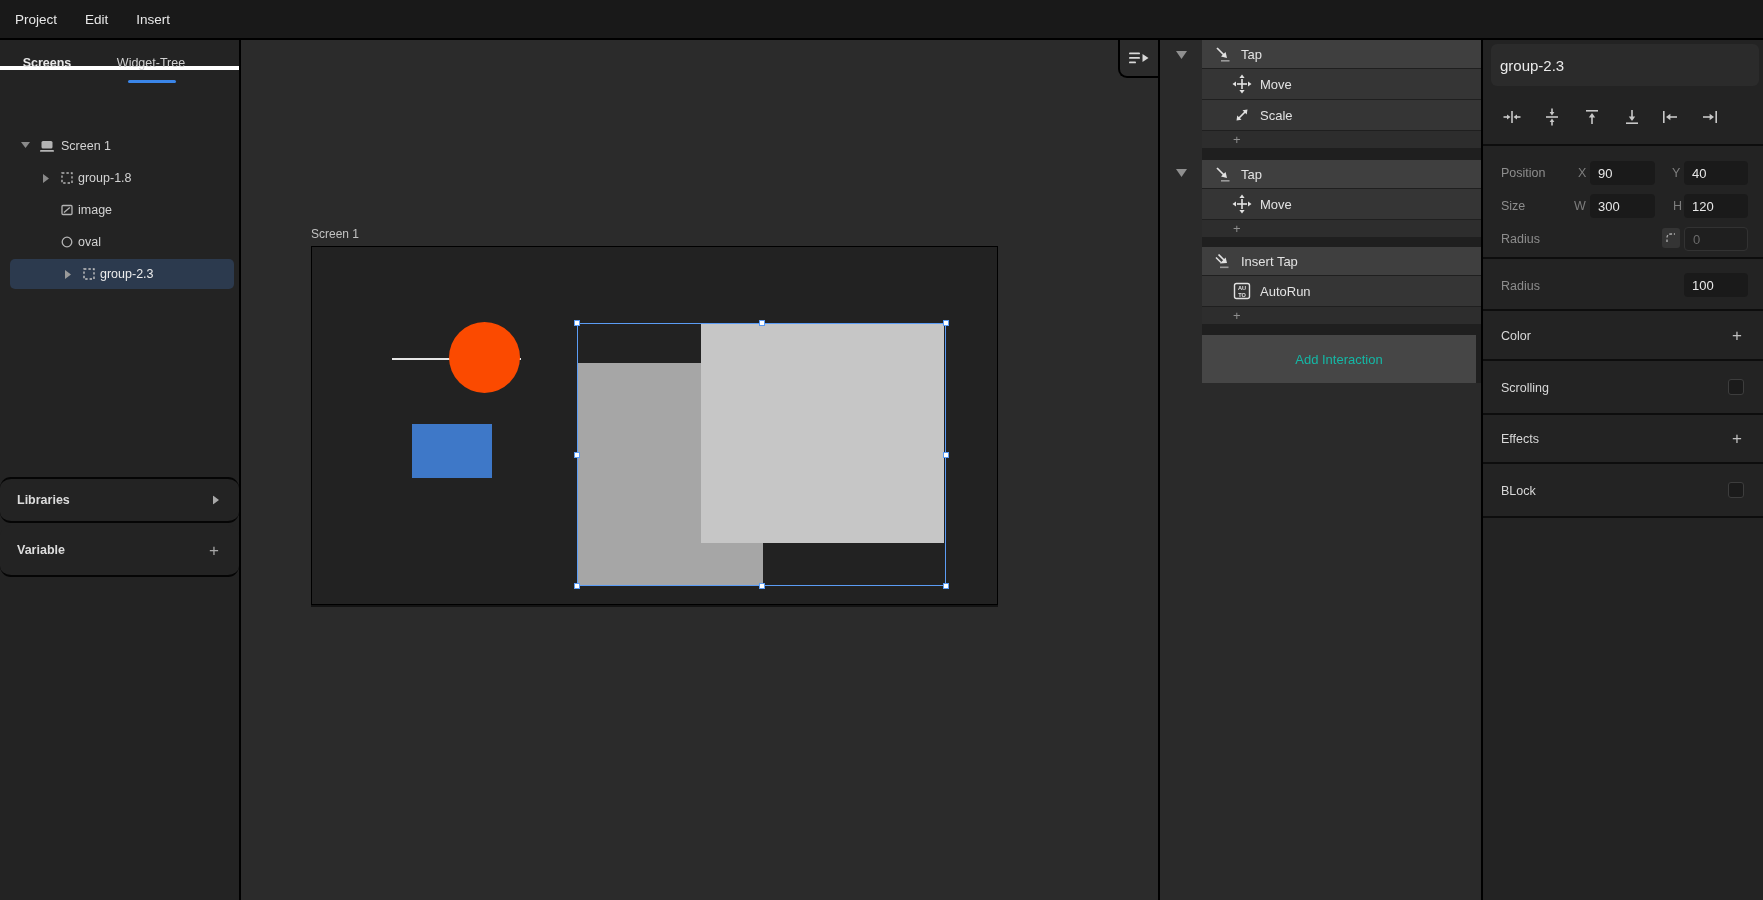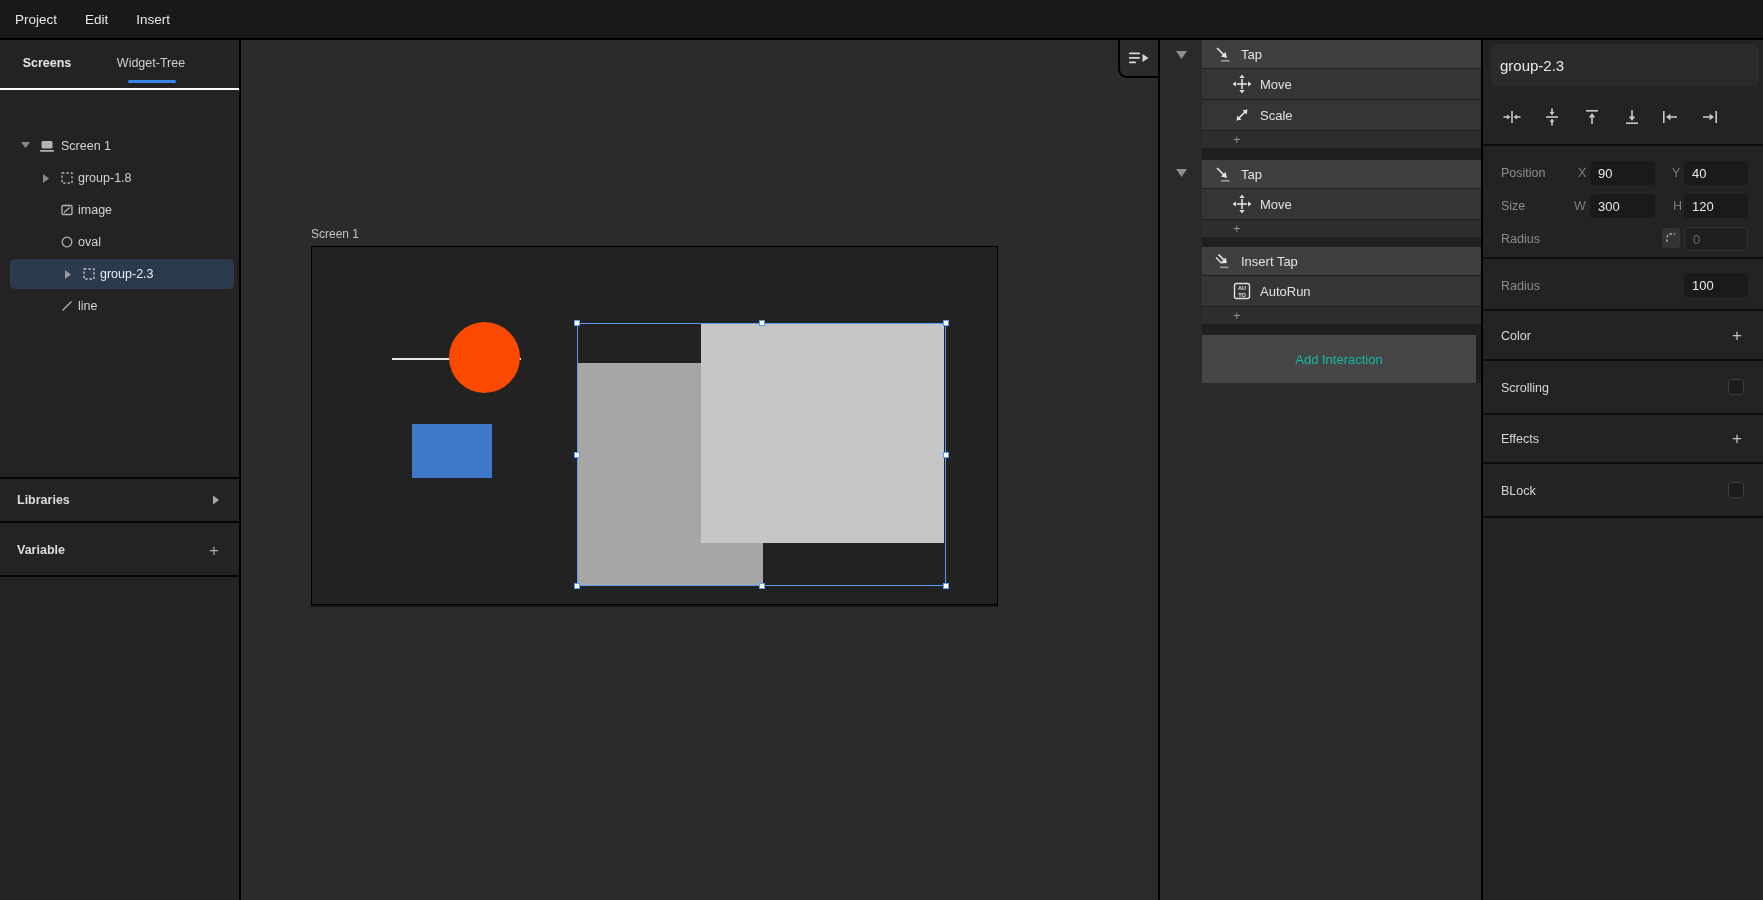--- a/index.html
+++ b/index.html
@@ -11,36 +11,36 @@
   }
   
   .menubar { position:absolute; left:0; top:0; width:1763px; height:40px;
     background:#191919; border-bottom:2px solid #000; display:flex; align-items:center; z-index:50; }
   .menu-item { font-size:13.5px; color:#e8e8e8; margin-left:0; padding:0 14px; height:100%;
     display:flex; align-items:center; cursor:default; }
   .menu-item:first-child { padding-left:15px; }
   
   .sidebar { position:absolute; left:0; top:40px; width:241px; height:860px;
     background:#232323; border-right:2px solid #000; }
-  .tabbar { position:absolute; left:0; top:0; width:100%; height:50px;
-    border-bottom:2px solid #ffffff; }
+  .tabbar { position:absolute; left:0; top:0; width:100%; height:30px;
+    border-bottom:4px solid #ffffff; }
   .tab { position:absolute; top:0; height:45px; display:flex; align-items:center; justify-content:center; }
   .tab-screens { left:12px; width:70px; font-weight:700; font-size:12.5px; color:#e6e6e6; }
   .tab-widget { left:105px; width:92px; font-weight:400; font-size:12.5px; color:#cfcfcf; }
   .tab-underline { position:absolute; left:128px; top:40px; width:48px; height:3px;
     background:#3a85e8; border-radius:2px; }
   .tree { position:absolute; left:0; top:45px; width:100%; height:392px; }
   .tree-row { position:absolute; left:0; width:100%; height:30px; }
   .tree-row .rowbg { position:absolute; left:10px; top:0; width:224px; height:30px; border-radius:5px; }
   .tree-row.selected .rowbg { background:#2c3a4e; }
   .t-exp { position:absolute; top:11px; }
   .t-icon { position:absolute; top:9px; }
   .t-label { position:absolute; top:8px; font-size:12.5px; color:#d3d3d3; white-space:nowrap; }
   .tree-row.selected .t-label { color:#ececec; }
-  .side-section { position:absolute; left:0; width:100%; background:#232323; }
+  .side-section { position:absolute; left:0; width:100%; background:#232323;border-radius:11px; }
   .sec-libraries { top:437px; height:46px; border-top:2px solid #050505; border-bottom:2px solid #050505; }
   .sec-variable { top:485px; height:52px; border-bottom:2px solid #050505; }
   .sec-label { position:absolute; left:17px; top:50%; transform:translateY(-50%);
     font-weight:700; font-size:12.5px; color:#dcdcdc; }
   .sec-ctrl { position:absolute; right:20px; top:50%; transform:translateY(-50%); color:#a8a8a8; }
   .sec-plus { font-size:17px; font-weight:400; line-height:1; }
   
   .canvas { position:absolute; left:241px; top:40px; width:917px; height:860px; background:#2b2b2b; overflow:hidden; }
   .artboard-label { position:absolute; left:70px; top:187px; font-size:12px; color:#c2c2c2; }
   .artboard { position:absolute; left:70px; top:206px; width:687px; height:359px;
@@ -158,27 +158,20 @@
       <div class="rowbg"></div>
       <svg class="t-exp" style="left:65px" width="6" height="9">
         <polygon points="0,0 6,4.5 0,9" fill="#9a9a9a"></polygon>
         </svg>
       <svg class="t-icon" style="left:83px" width="12" height="12">
         <rect x="1" y="1" width="10" height="10" fill="none" stroke="#c4c4c4" stroke-width="1.4" stroke-dasharray="2.4,2"></rect>
         </svg>
       <span class="t-label" style="left:100px">group-2.3</span>
     </div>
 
-    <div class="tree-row" style="top:206px">
-      <div class="rowbg"></div>
-      <svg class="t-icon" style="left:61px" width="12" height="12">
-        <line x1="1.5" y1="10.5" x2="10.5" y2="1.5" stroke="#b4b4b4" stroke-width="1.3"></line>
-        </svg>
-      <span class="t-label" style="left:78px">line</span>
-    </div>
   </div>
 
   <div class="side-section sec-libraries">
     <span class="sec-label">Libraries</span>
     <svg class="sec-ctrl" width="6" height="9">
       <polygon points="0,0 6,4.5 0,9" fill="#a8a8a8"></polygon>
       </svg>
   </div>
   <div class="side-section sec-variable">
     <span class="sec-label">Variable</span>

